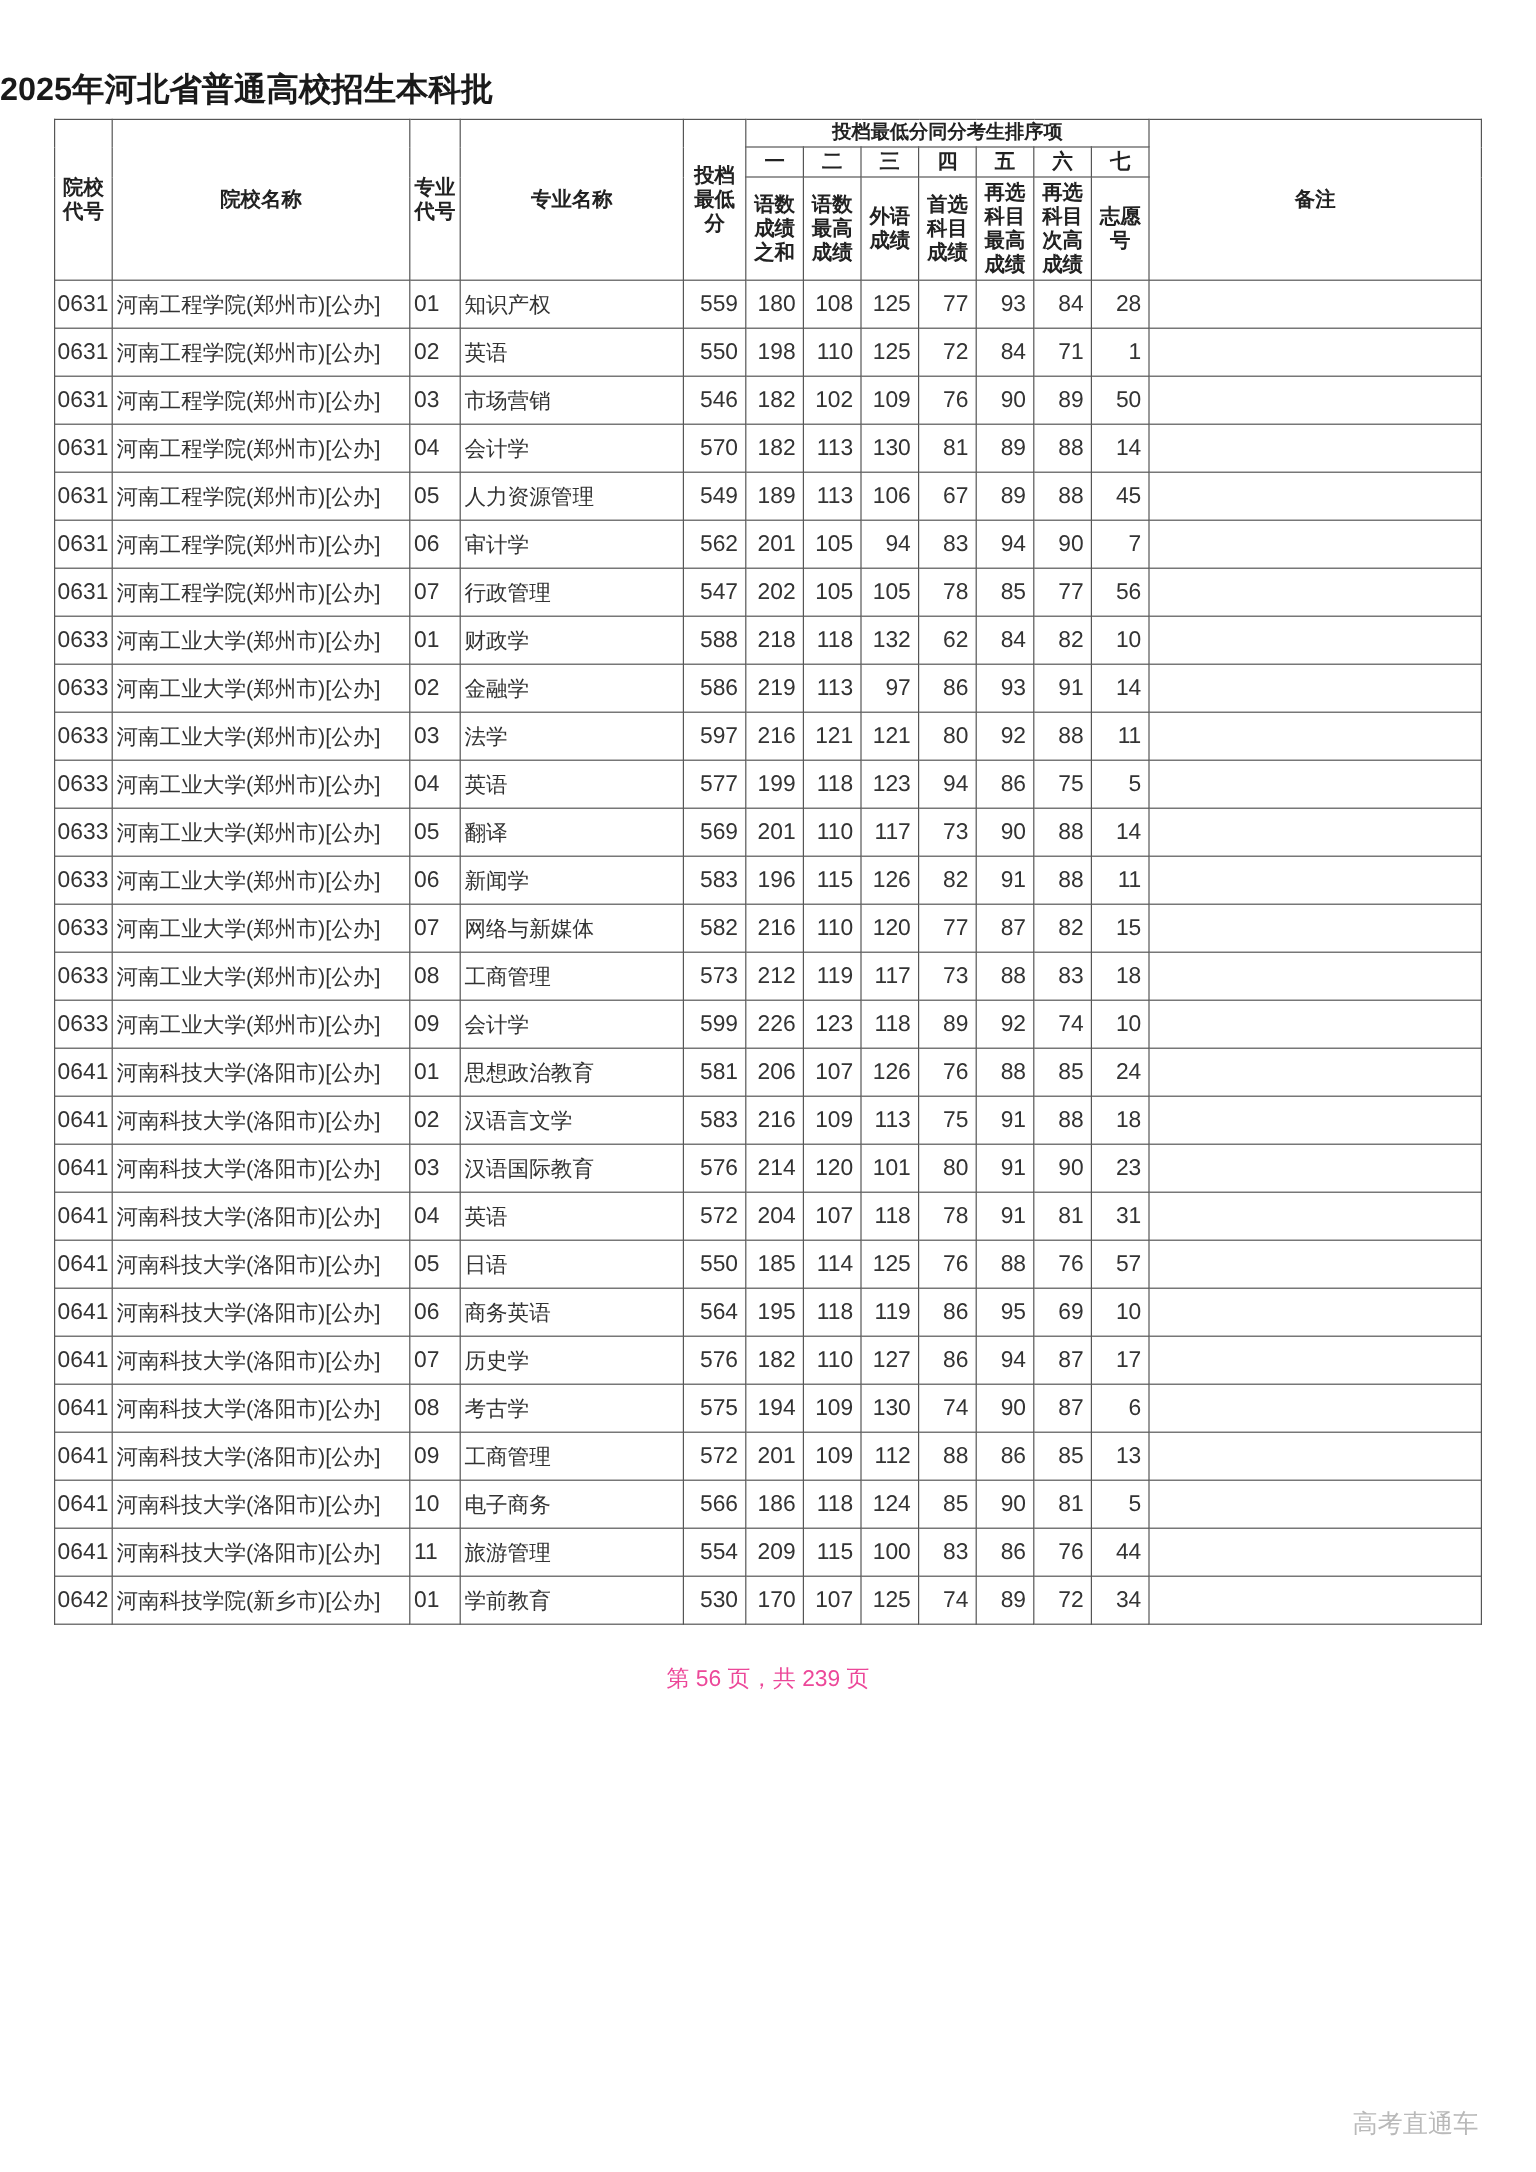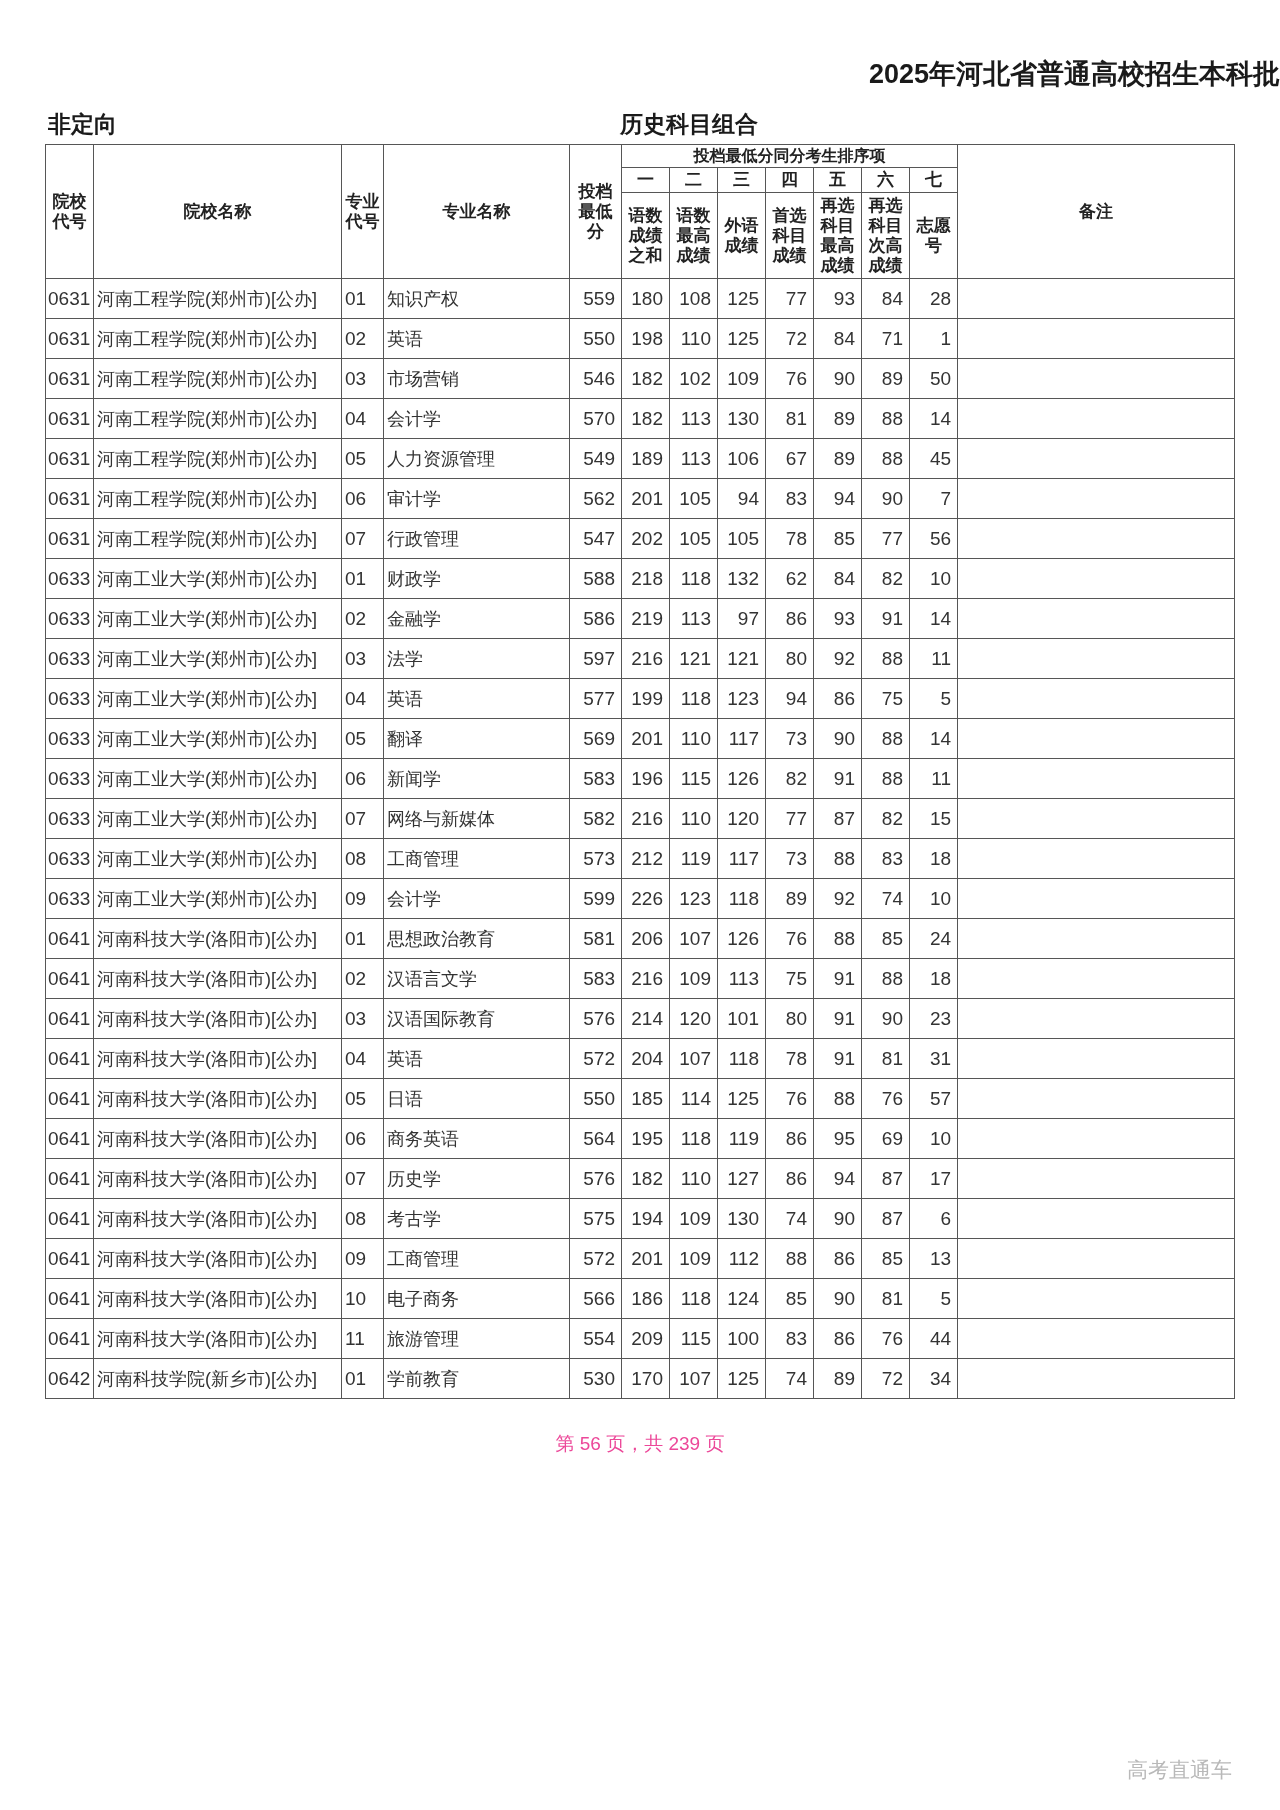--- a/index.html
+++ b/index.html
@@ -11,21 +11,21 @@
   }
   .page {
     width: 1280px;
     height: 1810px;
     position: relative;
     padding-top: 57px;
     background: #ffffff;
     overflow: hidden;
   }
   .title {
-    text-align: right;
+    text-align: left;
     font-size: 27px;
     font-weight: bold;
     line-height: 35px;
     color: #1a1a1a;
   }
   .labels {
     position: relative;
     height: 28px;
     margin-top: 17px;
     font-size: 23px;
@@ -85,24 +85,20 @@
 </style>
 </head>
 <body>
 
 <div class="page">
 
   <div class="title">
     <div>2025年河北省普通高校招生本科批</div>
   </div>
 
-  <div class="labels">
-    <span class="label-left">非定向</span>
-    <span class="label-right">历史科目组合</span>
-  </div>
 
   <table>
     <colgroup>
       <col style="width:48px">
       <col style="width:248px">
       <col style="width:42px">
       <col style="width:186px">
       <col style="width:52px">
       <col style="width:48px">
         <col style="width:48px">

